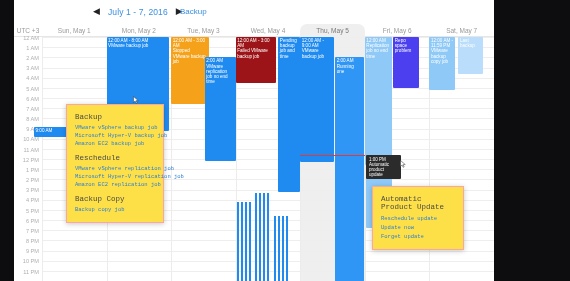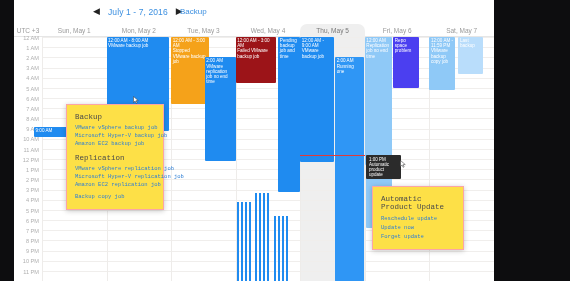--- a/index.html
+++ b/index.html
@@ -226,25 +226,26 @@
         <div class="ev blue2" style="left: 321.154px; width: 28.4114px; top: 162.667px; height: 81.3333px;"></div>
         <div class="redline" style="left: 286.286px; width: 64.5714px; top: 117.933px;"></div>
       </div>
 
     <div class="menu" id="ctxmenu" style="left:52px; top:104px; width:98px;">
         <div class="menu-title">Backup</div>
         <div class="menu-item">VMware vSphere backup job</div>
         <div class="menu-item">Microsoft Hyper-V backup job</div>
         <div class="menu-item">Amazon EC2 backup job</div>
         <div class="menu-gap"></div>
-        <div class="menu-title">Replication</div>
+        <div class="menu-title">Reschedule</div>
         <div class="menu-item">VMware vSphere replication job</div>
         <div class="menu-item">Microsoft Hyper-V replication job</div>
         <div class="menu-item">Amazon EC2 replication job</div>
         <div class="menu-gap"></div>
+        <div class="menu-title">Backup Copy</div>
         <div class="menu-item">Backup copy job</div>
       </div>
 
     <div class="tip" style="left:352px; top:155px; width:35px;">
       <div>1:00 PM</div>
       <div>Automatic product update</div>
     </div>
 
     <div class="menu" id="updpopup" style="left:358px; top:186px; width:92px;">
         <div class="menu-title">Automatic Product Update</div>

